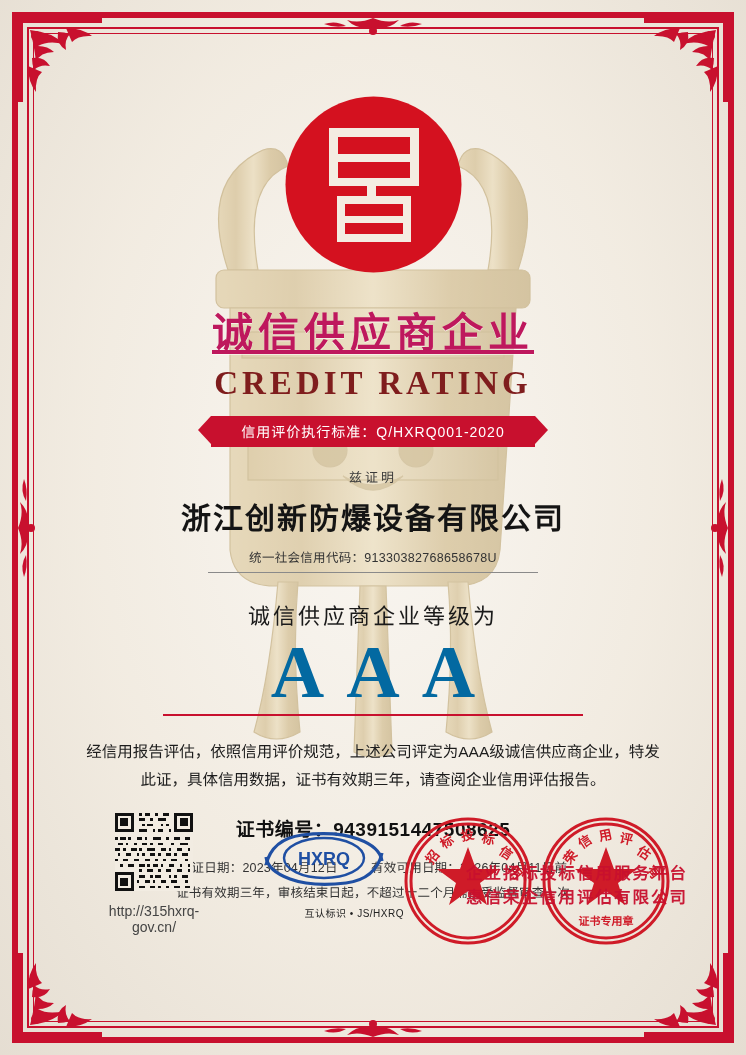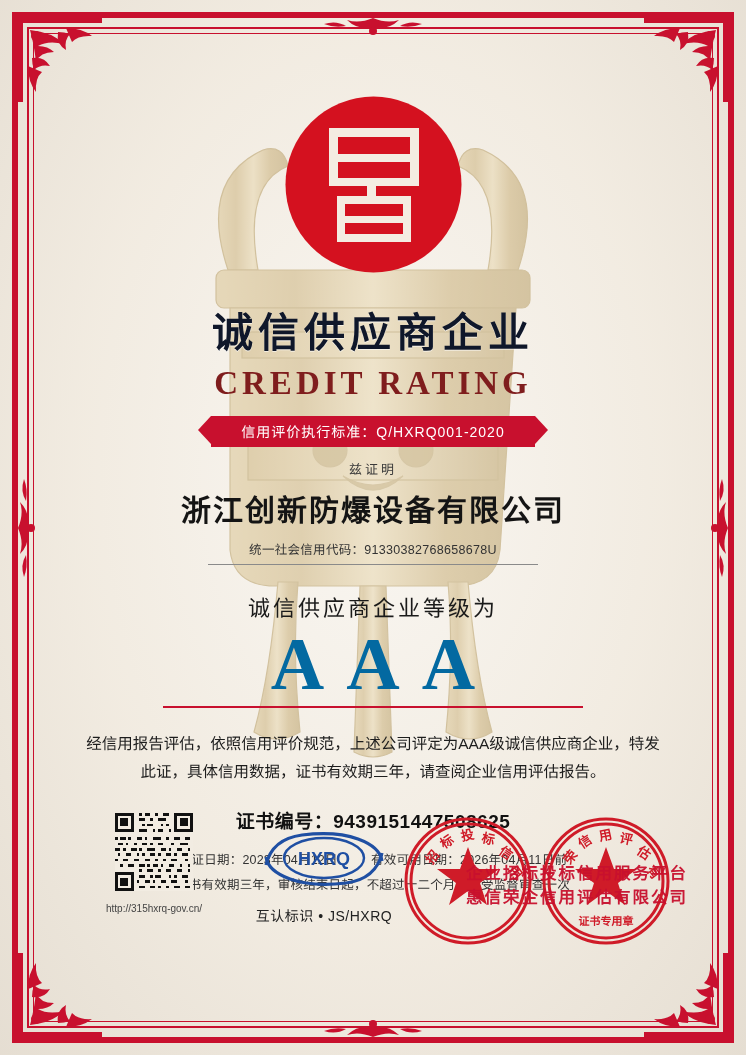--- a/index.html
+++ b/index.html
@@ -105,22 +105,23 @@
     height: 185px;
     position: relative;
   }
 
   .title-cn {
     margin-top: 22px;
     font-family: "Liberation Serif", "DejaVu Serif", serif;
     font-weight: bold;
     font-size: 41px;
     letter-spacing: 5px;
-    color: #0f172a;
+    color: #be185d;
     text-shadow: 0 1px 0 rgba(255,255,255,0.6);
+    text-decoration: underline;
   }
   .title-en {
     margin-top: 6px;
     font-family: "Liberation Serif", "DejaVu Serif", serif;
     font-weight: bold;
     font-size: 33px;
     letter-spacing: 4px;
     color: #7f1d1d;
   }
 
@@ -147,21 +148,21 @@
   .standard-banner::before {
     left: -13px;
     border-right: 13px solid #c8102e;
   }
   .standard-banner::after {
     right: -13px;
     border-left: 13px solid #c8102e;
   }
 
   .hereby {
-    margin-top: 12px;
+    margin-top: 20px;
     font-size: 13px;
     color: #3a3a3a;
     letter-spacing: 3px;
     font-family: "Liberation Sans", sans-serif;
   }
 
   .company-name {
     margin-top: 8px;
     font-family: "Liberation Sans", sans-serif;
     font-weight: bold;
@@ -257,42 +258,43 @@
     width: 96px;
     text-align: center;
   }
   .qr {
     width: 78px;
     height: 78px;
     margin: 0 auto;
   }
   .qr-url {
     margin-top: 8px;
-    font-size: 10px;
+    font-size: 14px;
     color: #444;
     letter-spacing: 0;
   }
 
   .logo-block {
     position: absolute;
     left: 196px;
     top: 12px;
     width: 160px;
     text-align: center;
   }
   .hx-logo {
     width: 132px;
     height: 66px;
     margin: 0 auto;
   }
   .logo-caption {
     margin-top: 10px;
-    font-size: 14px;
+    font-size: 10px;
     color: #222;
     letter-spacing: 0.5px;
+    text-align: right;
   }
 
   .stamp {
     position: absolute;
     top: 0;
     width: 136px;
     height: 136px;
   }
   .stamp.left  { left: 352px; }
   .stamp.right { left: 490px; }

